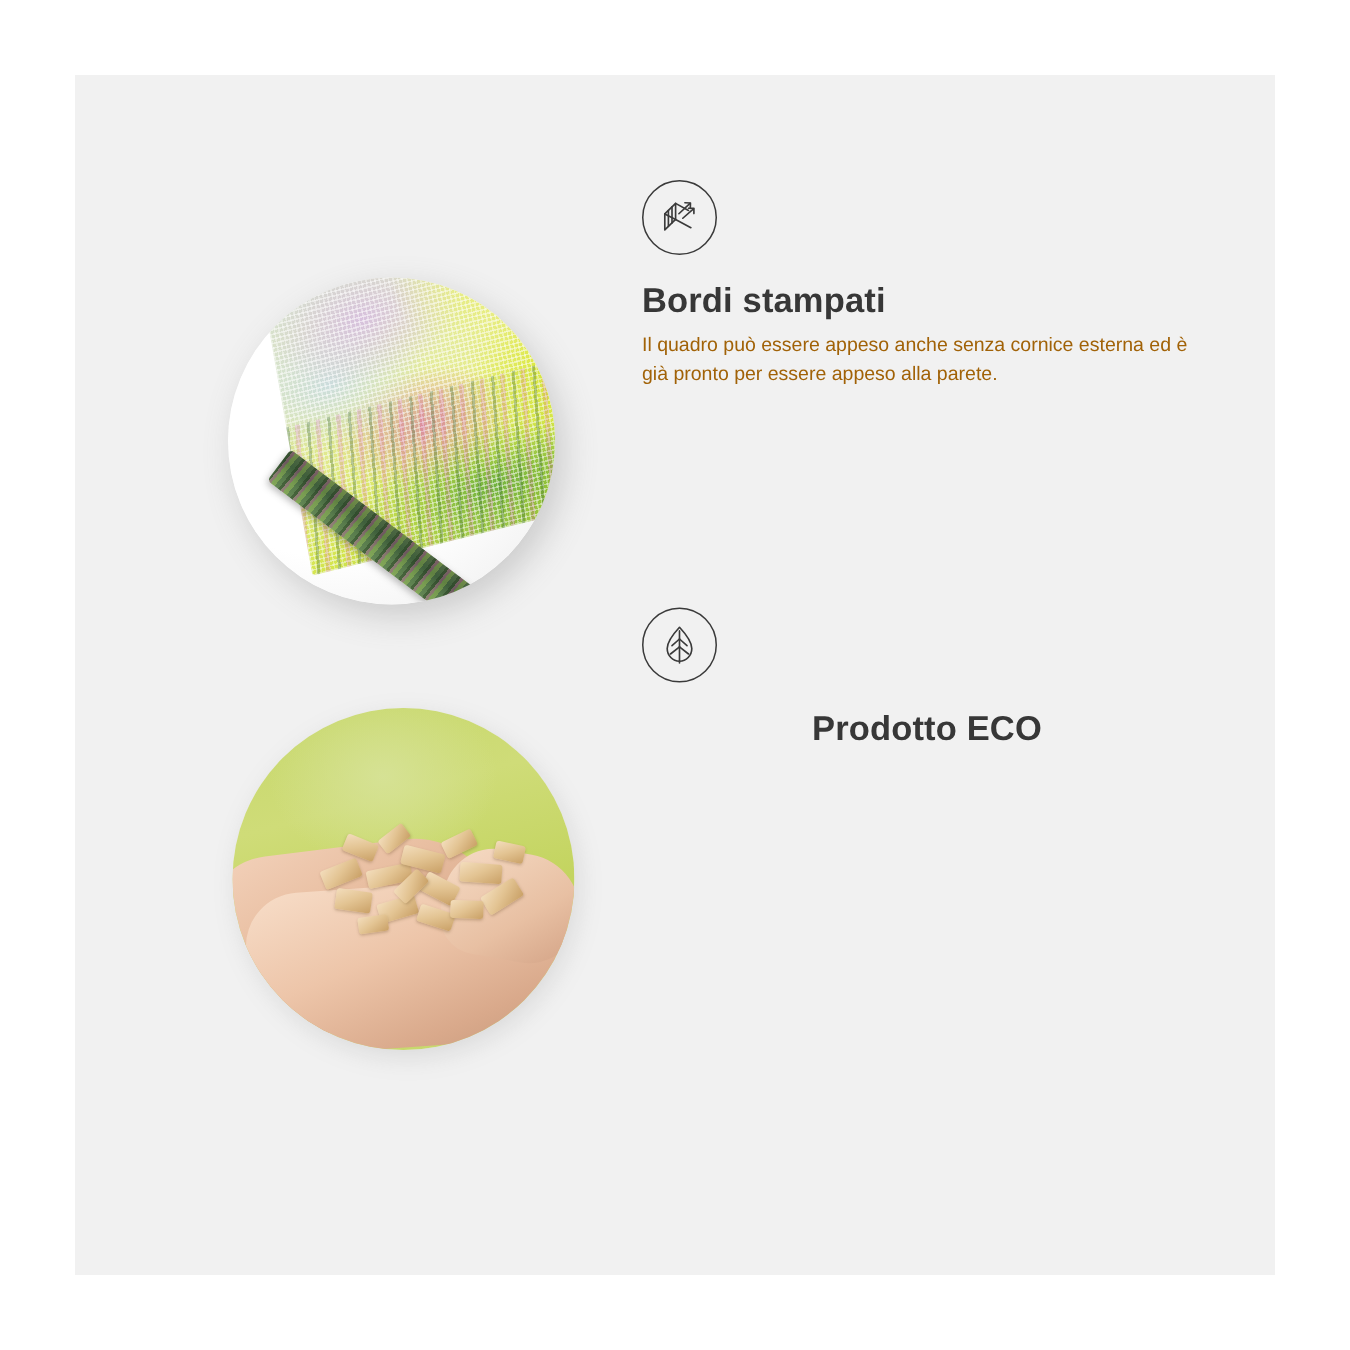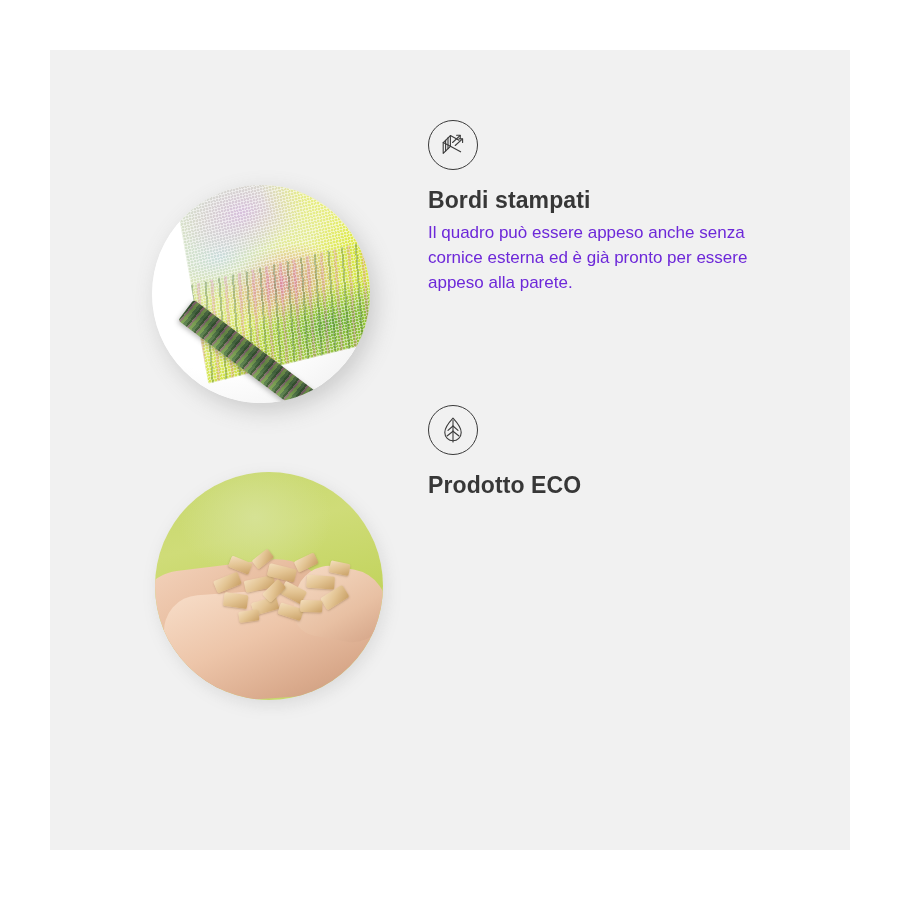--- a/index.html
+++ b/index.html
@@ -29,21 +29,21 @@
     width: 800px;
     height: 800px;
     background: #f1f1f1;
   }
 
   
   .feature {
     position: absolute;
   }
   #feature-edges  { left: 50px;  top: 120px;  width: 895px; height: 300px; }
-  #feature-eco    { left: 50px;  top: 405px;  width: 788px; height: 300px; }
+  #feature-eco    { left: 50px;  top: 405px;  width: 788px; height: 300px; text-align: center; }
 
   
   .media {
     position: absolute;
     border-radius: 50%;
     overflow: hidden;
   }
 
   
   #media-edges {
@@ -219,22 +219,22 @@
     margin: 18px 0 0 0;
     font-size: 23px;
     font-weight: bold;
     color: #373737;
     letter-spacing: 0.1px;
     line-height: 1.1;
   }
 
   .feature-desc {
     margin: 8px 0 0 0;
-    font-size: 17px;
-    color: #6d28d9;
+    font-size: 13px;
+    color: #a16207;
     line-height: 1.45;
     width: 368px;
   }
 </style>
 </head>
 <body>
 
 <div id="page">
 
   <div id="panel"></div>

